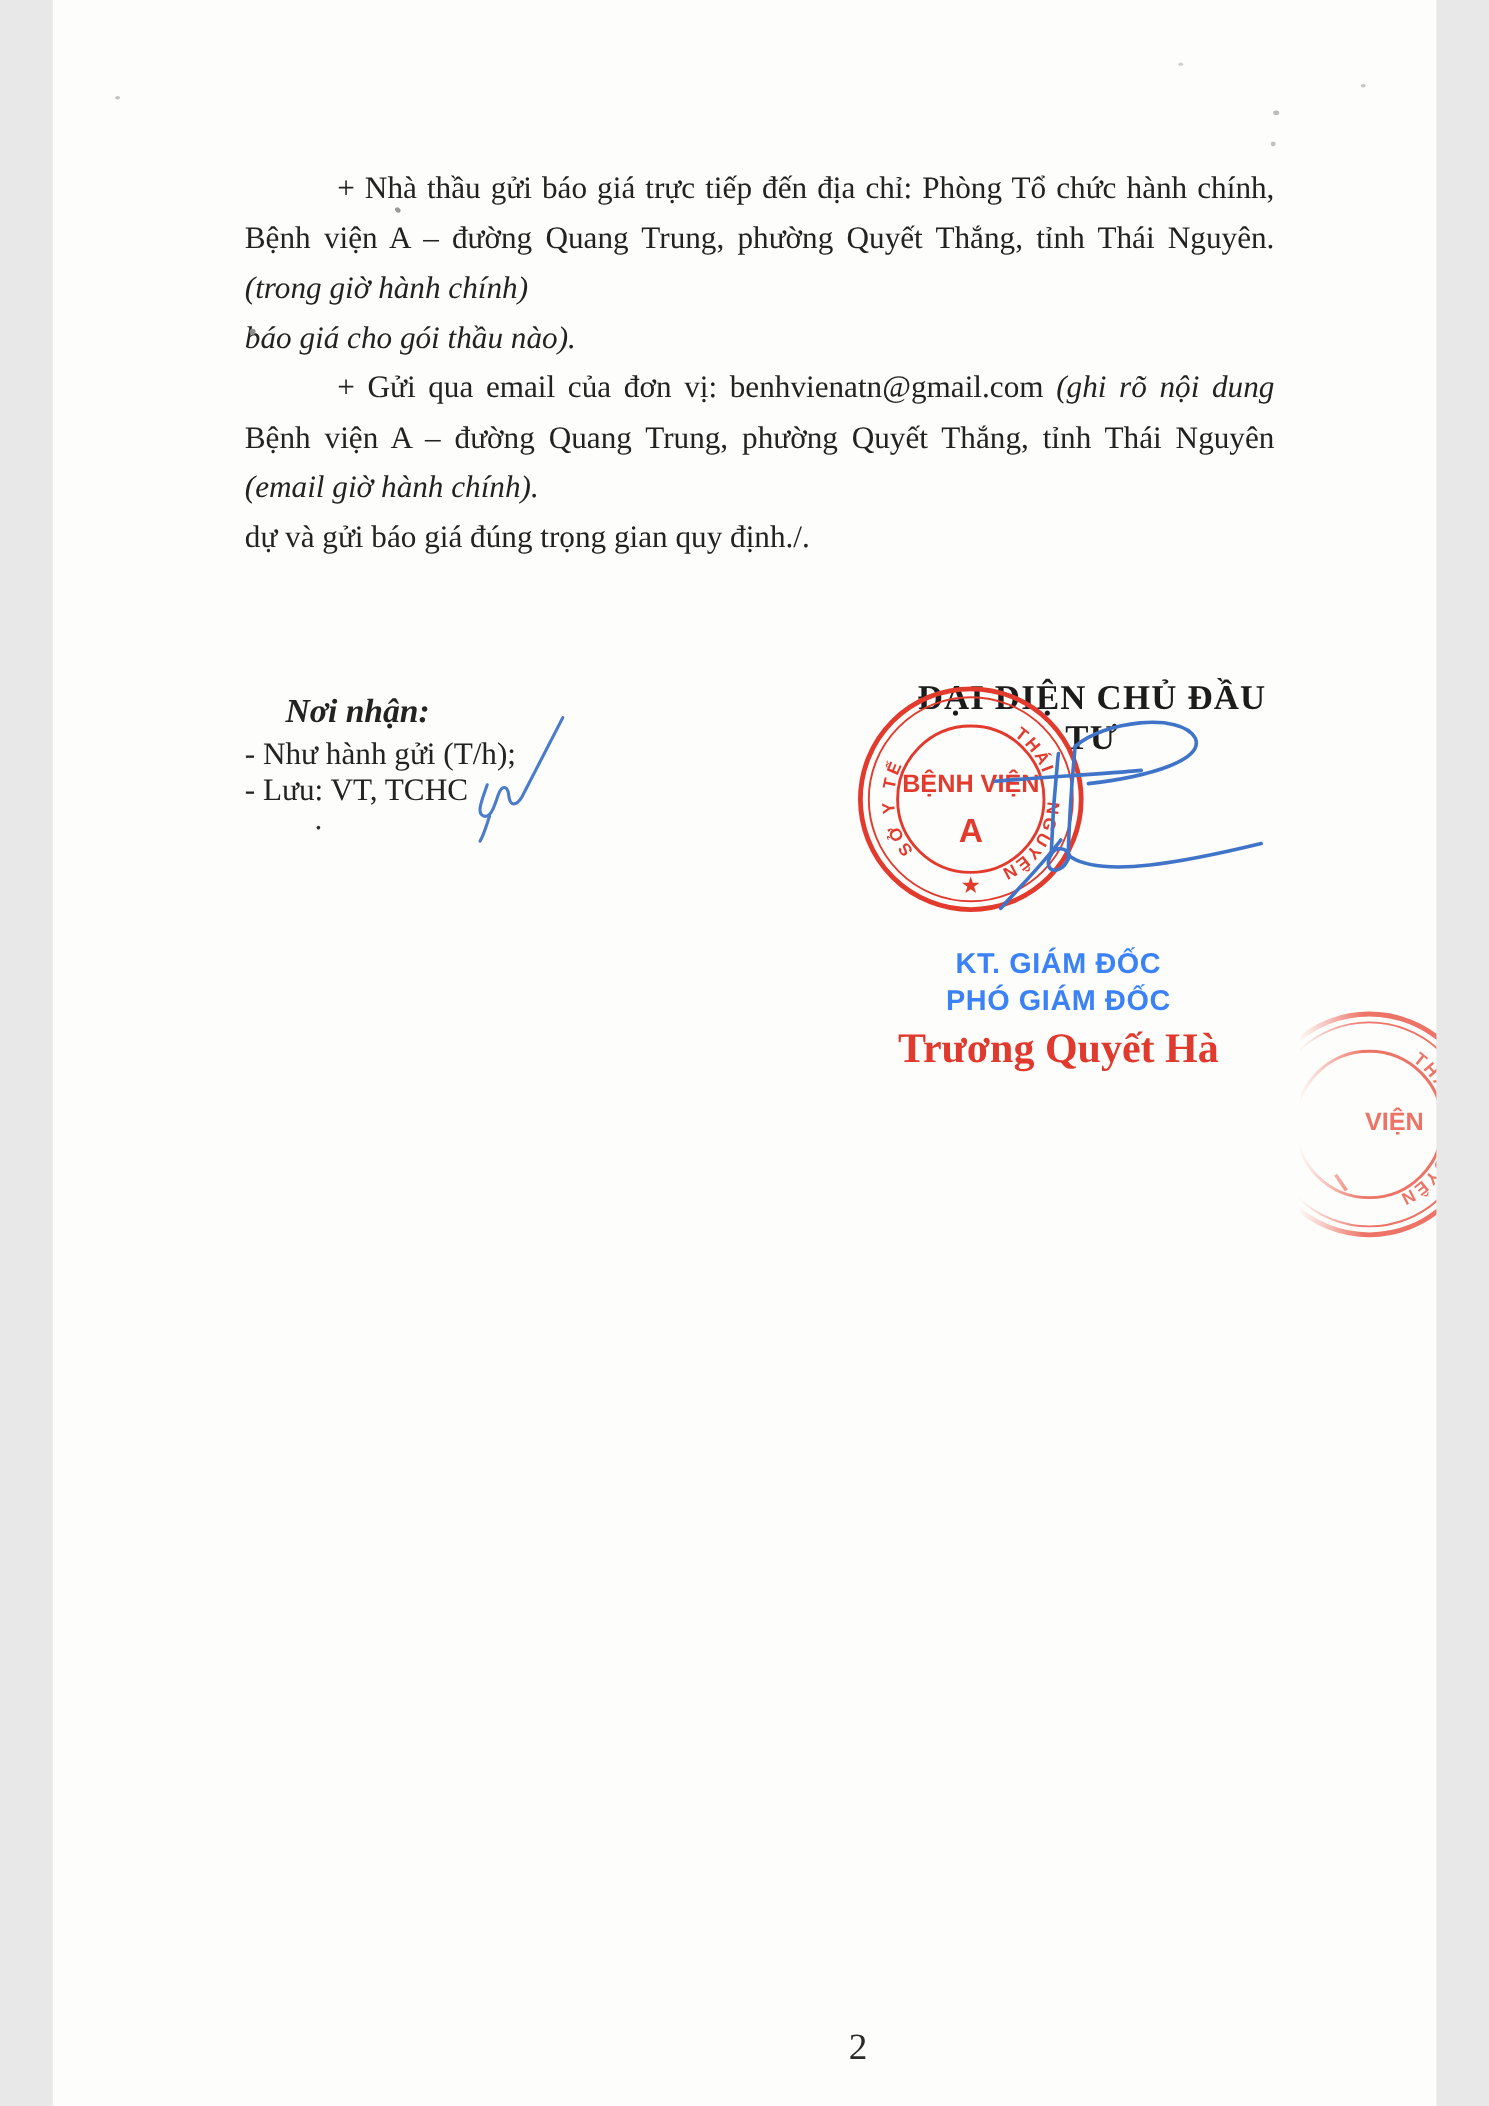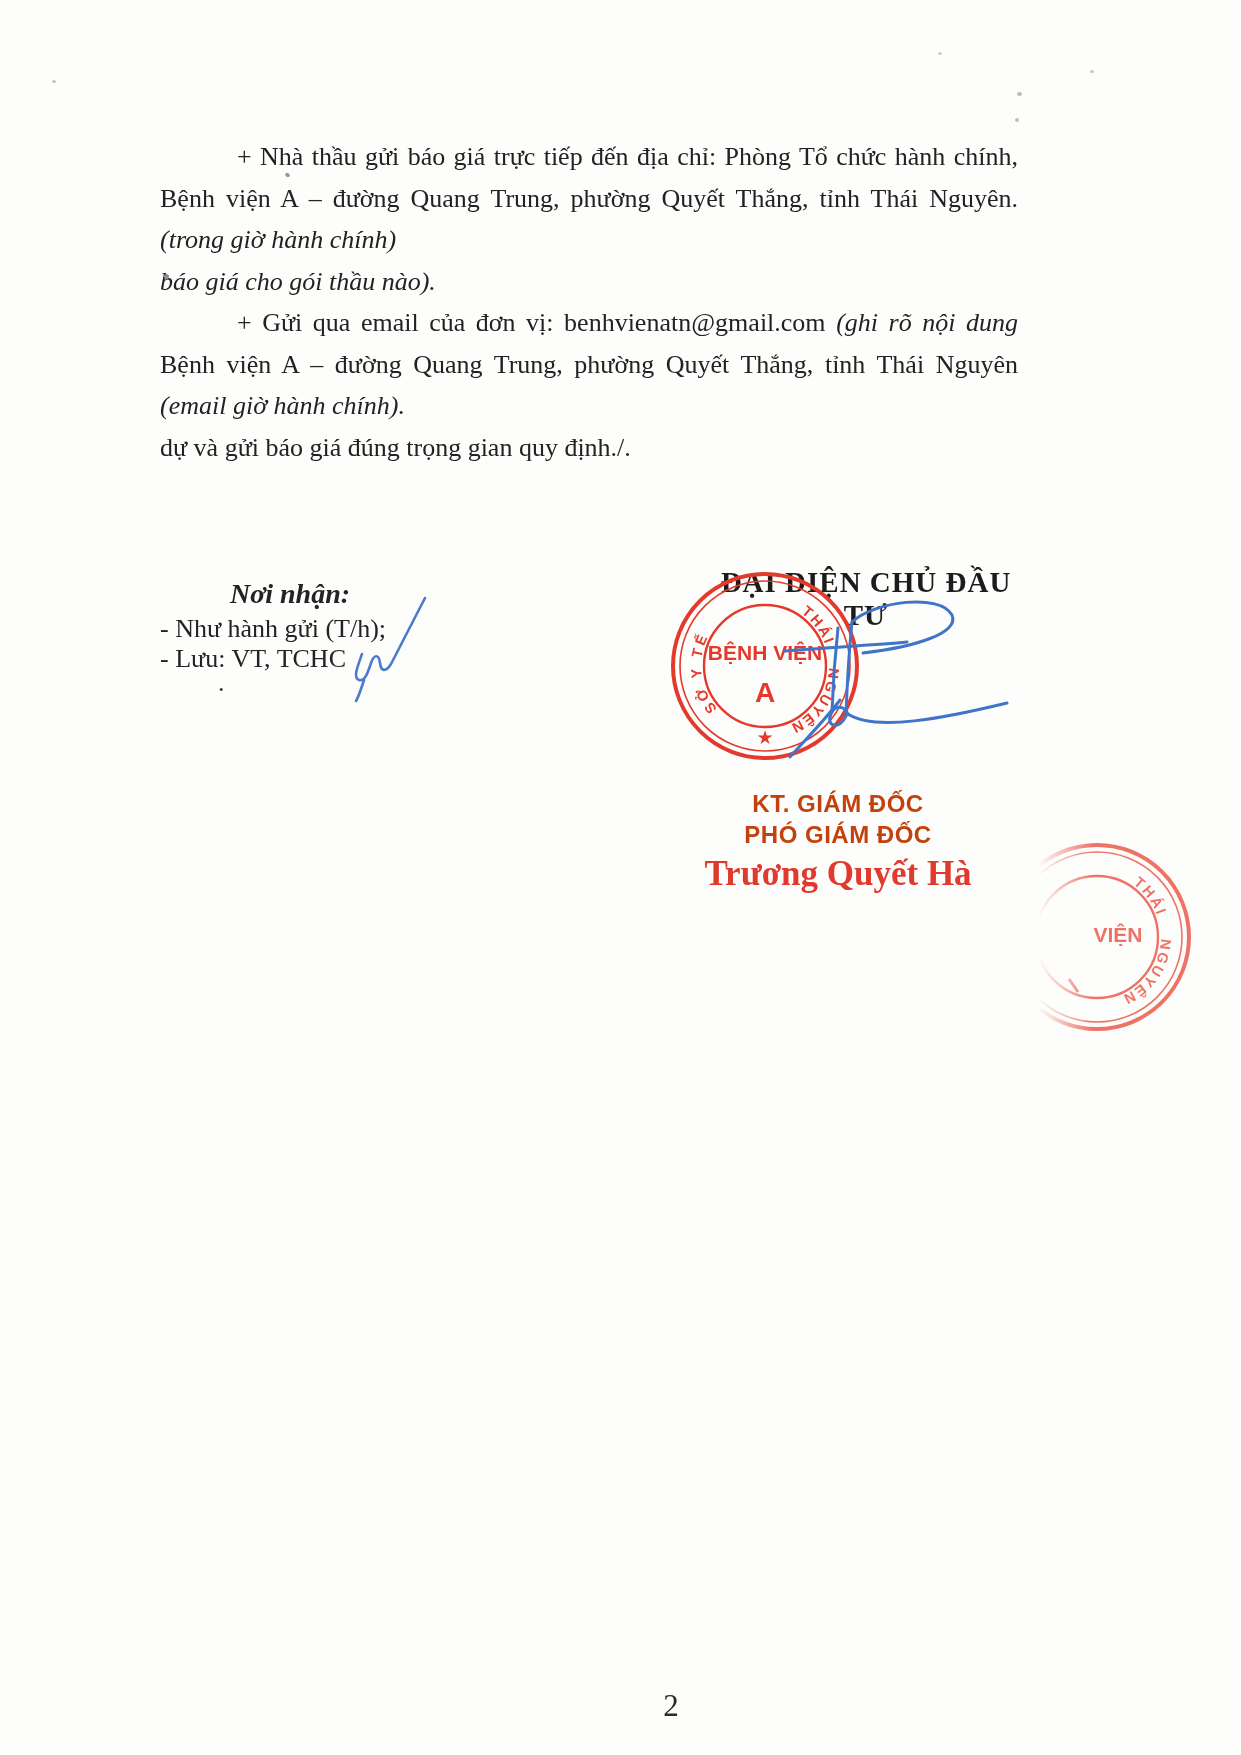--- a/index.html
+++ b/index.html
@@ -1,48 +1,48 @@
 <!DOCTYPE html>
 <html><head>
 <meta charset="utf-8">
 <style>
   html,body{margin:0;padding:0;background:#e8e8e8;}
   .page{
     position:relative;
-    width:1241px;height:1755px;
+    width:1153px;height:1755px;
     background:#fdfdfb;
     margin:0 auto;
     overflow:hidden;
     font-family:"Liberation Serif", serif;
     color:#1e1e1e;
   }
   
   .body-text{
     position:absolute;left:160px;top:136px;width:858px;
     font-size:26px;line-height:41.5px;color:#222;
   }
   .ln{min-height:41.5px;}
   .jf{text-align:justify;text-align-last:justify;}
   .ind{text-indent:77px;}
   .it{font-style:italic;}
   
   .recipients{position:absolute;left:160px;top:578px;font-size:26px;color:#232323;}
-  .recipients .title{font-weight:bold;font-style:italic;font-size:28px;padding-left:34px;margin-bottom:4px;text-align:center;}
+  .recipients .title{font-weight:bold;font-style:italic;font-size:28px;padding-left:34px;margin-bottom:4px;}
   .recipients .item{line-height:30px;}
   .stray-dot{position:absolute;left:218px;top:668px;font-size:26px;color:#333;}
   
   .sign-header{
     position:absolute;left:700px;top:566px;width:332px;
     text-align:center;font-weight:bold;font-size:29px;letter-spacing:1px;color:#1c1c1c;
   }
   .red-titles{
     position:absolute;left:688px;top:788px;width:300px;text-align:center;
     font-family:"Liberation Sans", sans-serif;
   }
-  .red-titles .t{font-weight:bold;font-size:24px;line-height:31px;color:#c2410c;letter-spacing:.5px;}
+  .red-titles .t{font-weight:bold;font-size:24px;line-height:31px;color:#3b82f6;letter-spacing:.5px;}
   .red-titles .name{font-family:"Liberation Serif", serif;font-weight:bold;font-size:35px;color:#e0392d;margin-top:4px;}
   .stamp-svg{position:absolute;left:667px;top:568px;}
   .partial-stamp-svg{position:absolute;left:999px;top:839px;opacity:.82;}
   .signature-svg{position:absolute;left:755px;top:585px;}
   .checkmark-svg{position:absolute;left:350px;top:592px;}
   .page-number{position:absolute;left:641px;top:1688px;width:60px;text-align:center;font-size:31px;color:#2a2a2a;}
   .speck{position:absolute;border-radius:50%;}
   .s1{left:52px;top:80px;width:4px;height:3px;background:#c2c2c2;}
   .s2{left:285px;top:173px;width:5px;height:4px;background:#9a9a9a;transform:rotate(40deg);}
   .s3{left:164px;top:274px;width:5px;height:5px;background:#8e8e8e;}

